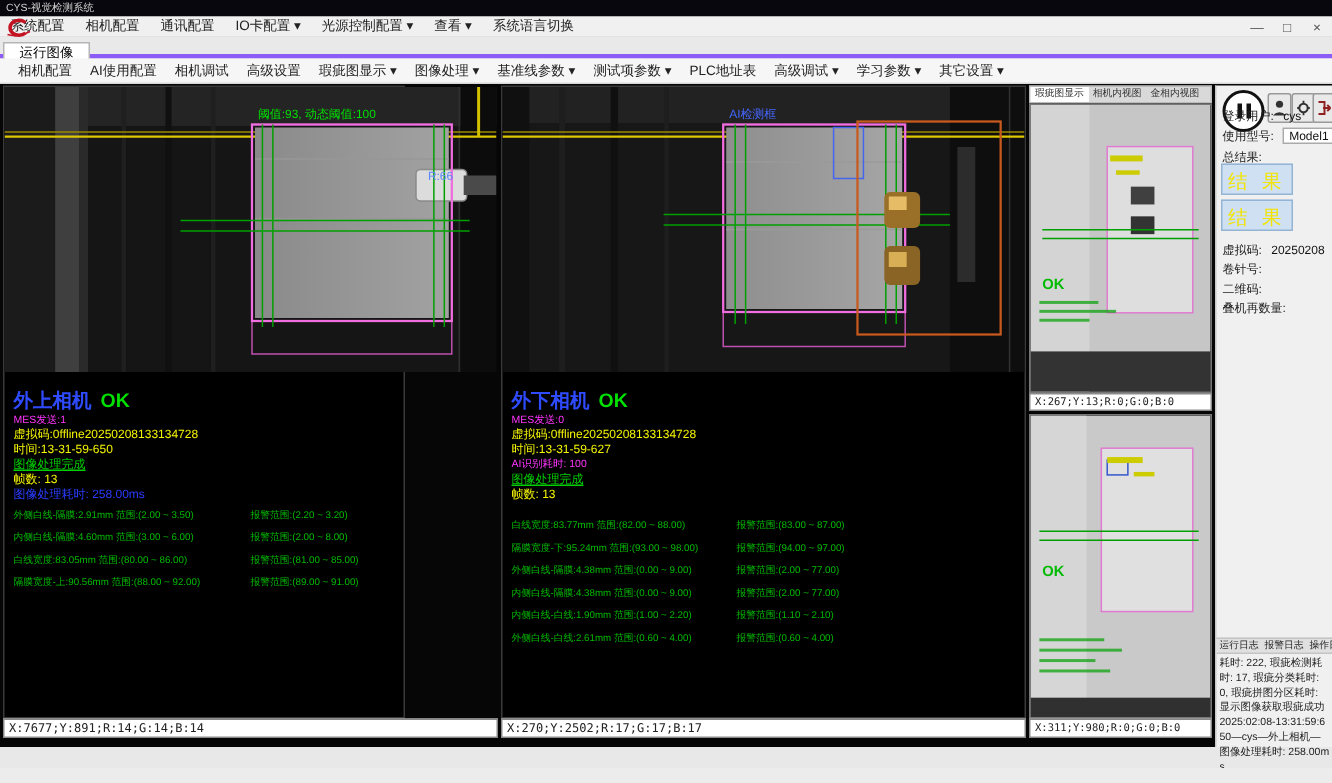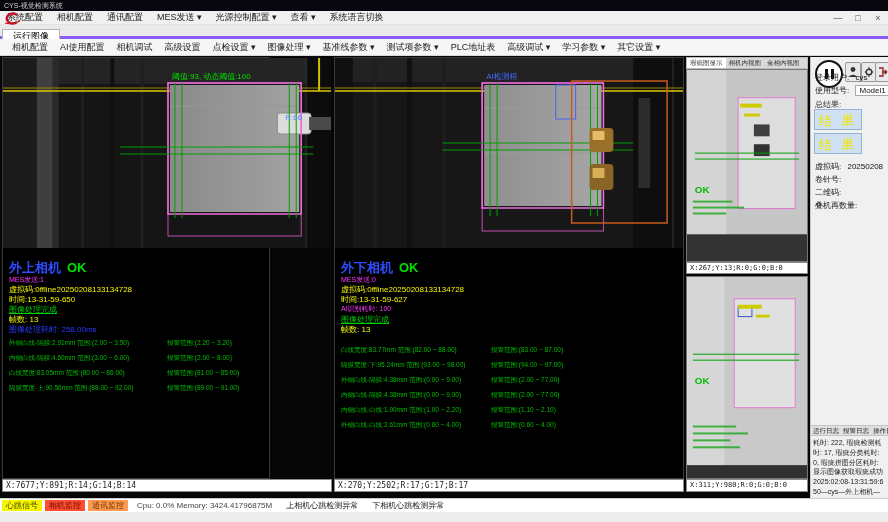--- a/index.html
+++ b/index.html
@@ -85,41 +85,41 @@
   <div class="menubar">
     <span class="logo">
       <svg width="18" height="13" viewBox="0 0 18 13">
         <path d="M14 3 A6 5 0 1 0 14 10" fill="none" stroke="#c41322" stroke-width="2.4"></path>
         <path d="M2 11 Q9 13 17 9" fill="none" stroke="#c41322" stroke-width="1.2"></path>
       </svg>
     </span>
     <span class="mitem">系统配置</span>
     <span class="mitem">相机配置</span>
     <span class="mitem">通讯配置</span>
-    <span class="mitem">MES发送 ▾</span>
+    <span class="mitem">IO卡配置 ▾</span>
     <span class="mitem">光源控制配置 ▾</span>
     <span class="mitem">查看 ▾</span>
     <span class="mitem">系统语言切换</span>
     <span class="winctrl">
       <span>—</span>
       <span>□</span>
       <span>×</span>
     </span>
   </div>
 
   <div class="tabrow">
     <span class="tab">运行图像</span>
   </div>
 
   <div class="toolbar">
     <span class="titem">相机配置</span>
     <span class="titem">AI使用配置</span>
     <span class="titem">相机调试</span>
     <span class="titem">高级设置</span>
-    <span class="titem">点检设置 ▾</span>
+    <span class="titem">瑕疵图显示 ▾</span>
     <span class="titem">图像处理 ▾</span>
     <span class="titem">基准线参数 ▾</span>
     <span class="titem">测试项参数 ▾</span>
     <span class="titem">PLC地址表</span>
     <span class="titem">高级调试 ▾</span>
     <span class="titem">学习参数 ▾</span>
     <span class="titem">其它设置 ▾</span>
   </div>
 
   <div class="main"></div>
@@ -351,23 +351,15 @@
     <div class="srow" style="top:130px;">二维码:</div>
     <div class="srow" style="top:143px;">叠机再数量:</div>
     <div class="logtabs">
       <span class="logtab">运行日志</span>
       <span class="logtab">报警日志</span>
       <span class="logtab">操作日志</span>
     </div>
     <div class="logtext">耗时: 222, 瑕疵检测耗时: 17, 瑕疵分类耗时: 0, 瑕疵拼图分区耗时: 显示图像获取瑕疵成功 2025:02:08-13:31:59:650—cys—外上相机—图像处理耗时: 258.00ms</div>
   </div>
 
-  <div class="statusbar">
-    <span class="badge" style="background: rgb(245, 245, 0); color: rgb(74, 74, 0);">心跳信号</span>
-    <span class="badge" style="background: rgb(255, 75, 46); color: rgb(107, 15, 0);">相机监控</span>
-    <span class="badge" style="background: rgb(255, 154, 80); color: rgb(107, 48, 0);">通讯监控</span>
-    <span class="cputext">Cpu: 0.0% Memory: 3424.41796875M</span>
-    <span class="warn">上相机心跳检测异常</span>
-    <span class="warn">下相机心跳检测异常</span>
-  </div>
   <div class="footer"></div>
 
 </div>
 
 </body></html>

